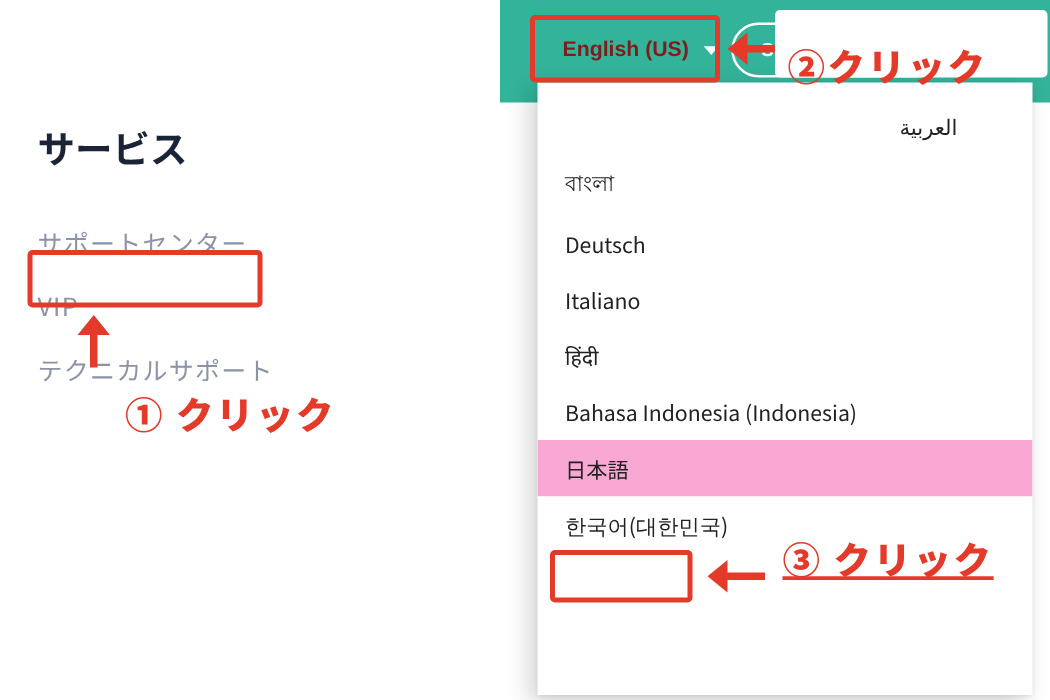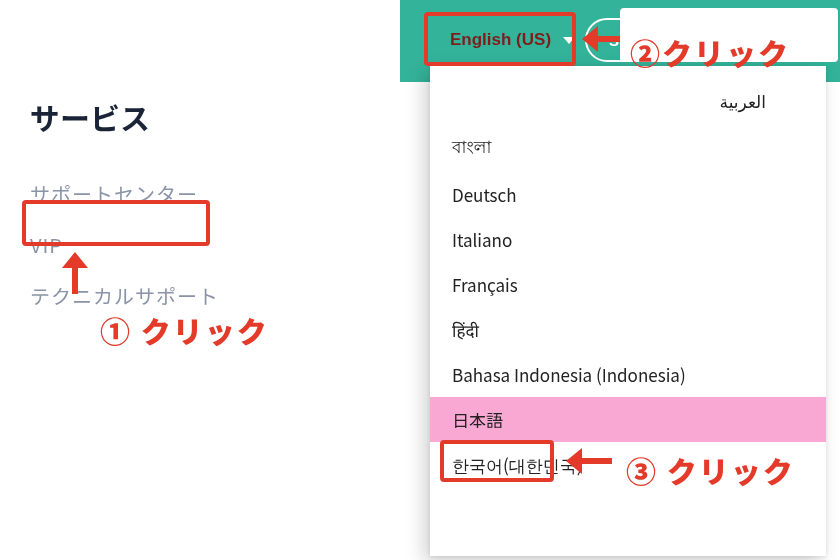--- a/index.html
+++ b/index.html
@@ -191,21 +191,20 @@
       <span>Submit a request</span>
     </button>
   </div>
 
   <div class="dropdown">
     <div class="dropdown-inner">
       <div class="lang-item rtl">العربية</div>
       <div class="lang-item">বাংলা</div>
       <div class="lang-item">Deutsch</div>
       <div class="lang-item">Italiano</div>
-      <div class="lang-item">Français</div>
       <div class="lang-item">हिंदी</div>
       <div class="lang-item">Bahasa Indonesia (Indonesia)</div>
       <div class="lang-item highlight">日本語</div>
       <div class="lang-item">한국어(대한민국)</div>
 
     </div>
   </div>
 </div>
 
 <div class="red-box" style="left:22px; top:200px; width:188px; height:46px;"></div>
@@ -225,13 +224,13 @@
 
 <div class="ann-label-bg" style="left:620px; top:8px; width:218px; height:54px;"></div>
 <div class="ann-label" style="left:630px; top:30px;">②クリック</div>
 
 <div class="red-box" style="left:440px; top:440px; width:114px; height:42px;"></div>
 
 <div class="arrow-left" style="left:566px; top:448px;">
   <div class="head"></div>
   <div class="shaft"></div>
 </div>
-<div class="ann-label" style="left:626px; top:448px;">③ クリック</div>
+<div class="ann-label" style="left:626px; top:424px;text-decoration:underline;">③ クリック</div>
 
 </body></html>

